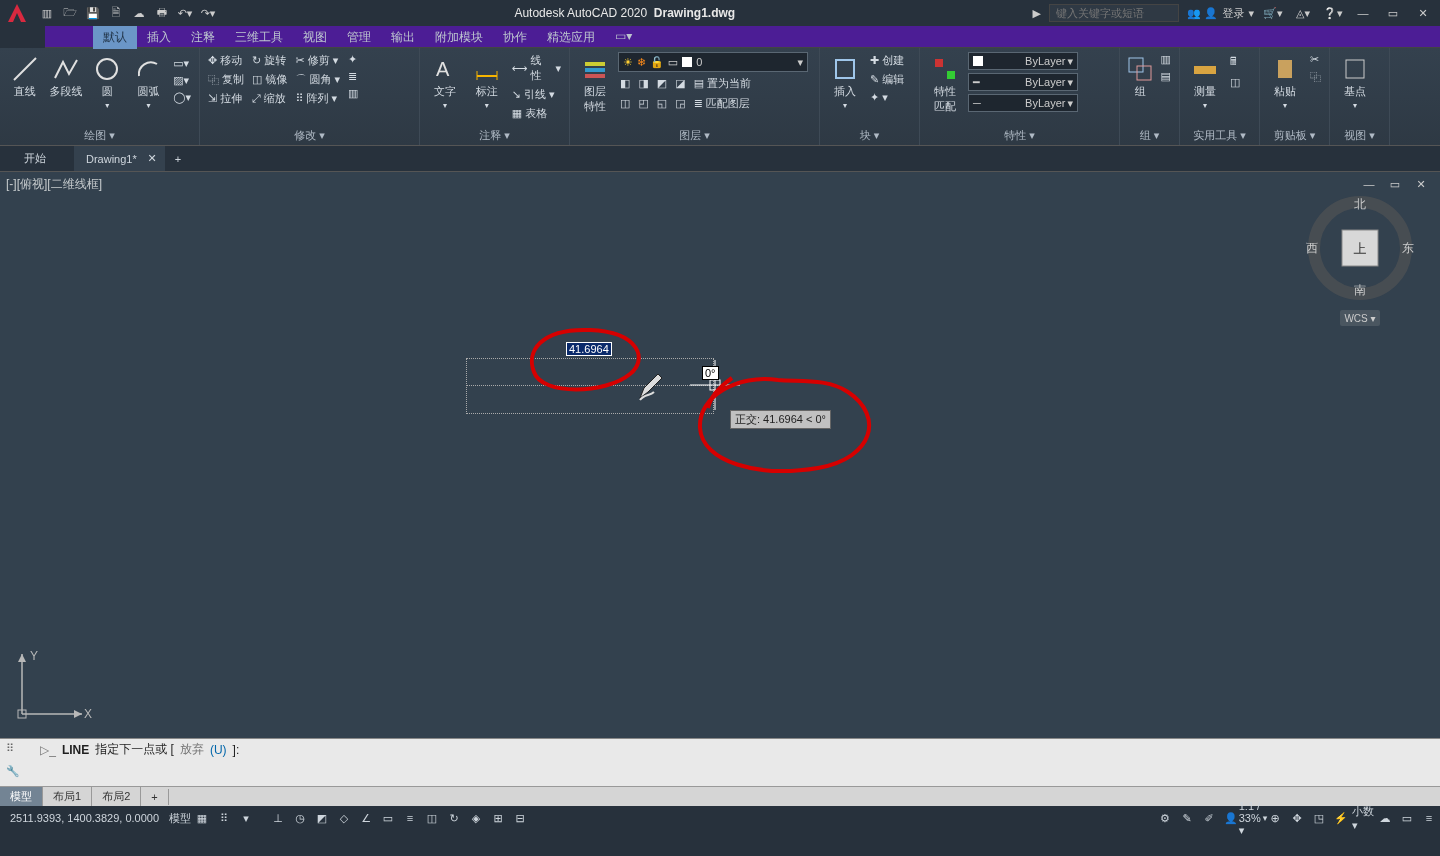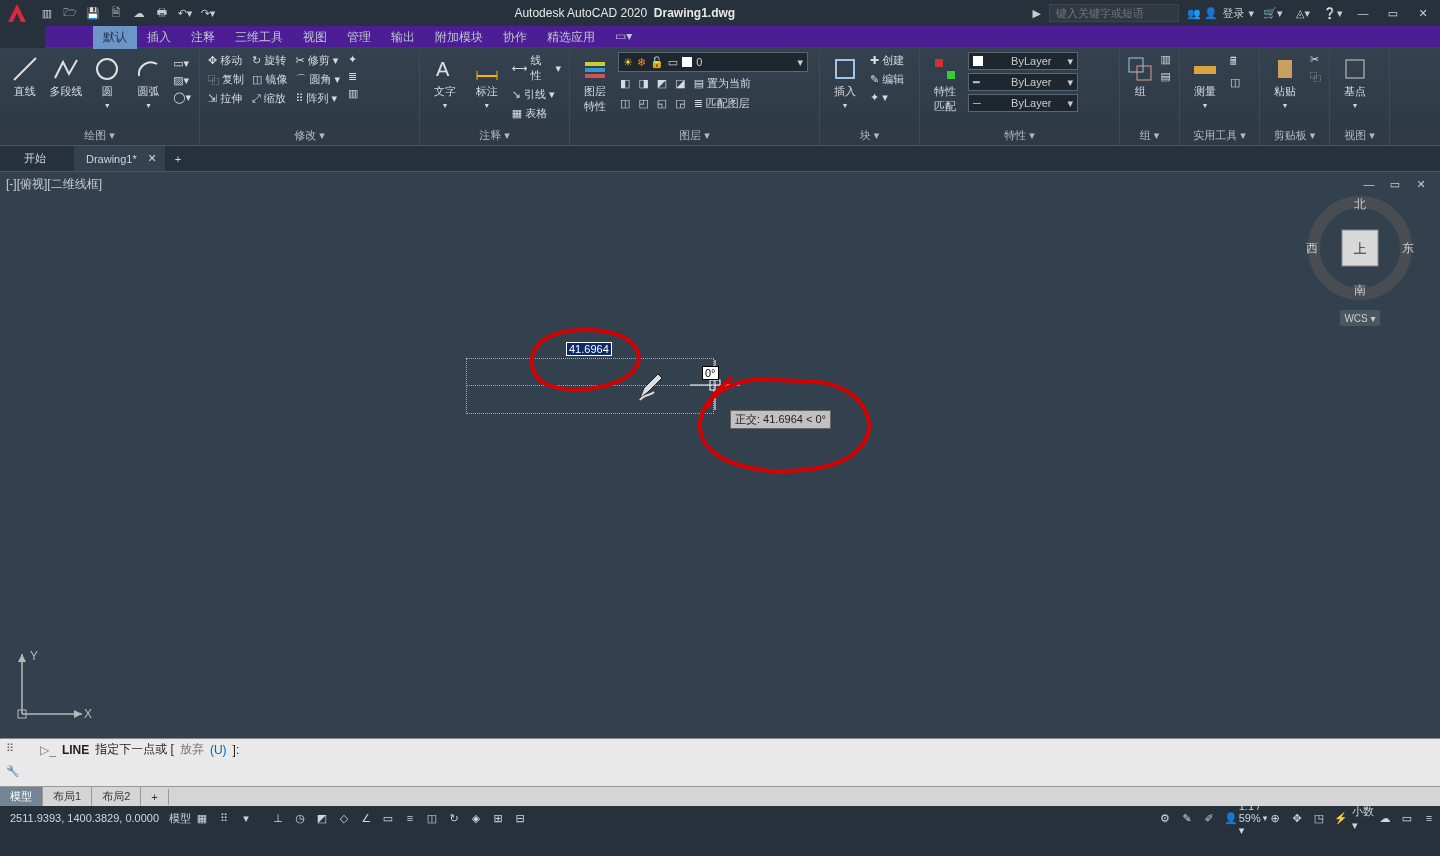--- a/index.html
+++ b/index.html
@@ -42,21 +42,21 @@
     border-bottom:1px solid #555;
   }
   .panel { border-right:1px solid #3e4a56; padding:4px 6px 2px 6px; display:flex; flex-direction:column; }
   .panel-body { flex:1; display:flex; align-items:start; gap:4px; }
   .panel-title { text-align:center; color:#b0bac5; font-size:11px; padding-top:2px; }
   .bigbtn { display:flex; flex-direction:column; align-items:center; justify-content:start; gap:2px; width:38px; padding-top:4px; color:#d4dbe2; }
   .bigbtn .ico { width:26px;height:26px; }
   .smbtn { display:flex; align-items:center; gap:3px; color:#d4dbe2; padding:1px 2px; font-size:11px; }
   .col { display:flex; flex-direction:column; gap:2px; }
   .layer-combo { background:#1e262f; border:1px solid #5a6773; height:20px; width:190px; display:flex;align-items:center;padding:0 4px;color:#ccc; gap:4px;}
-  .prop-combo { background:#1e262f; border:1px solid #5a6773; height:18px; width:110px; display:flex;align-items:center;padding:0 4px;color:#ccc; justify-content:flex-end; gap:16px;}
+  .prop-combo { background:#1e262f; border:1px solid #5a6773; height:18px; width:110px; display:flex;align-items:center;padding:0 4px;color:#ccc; justify-content:flex-end; gap:2px;}
   .doctabs { background:#27313c; height:26px; display:flex; align-items:stretch; border-bottom:1px solid #555;padding-left:12px; }
   .doctab { padding:4px 28px 4px 12px; color:#cfd6dd; position:relative; display:flex;align-items:center; }
   .doctab.active { background:#34414e;text-align:right; }
   .doctab .close { position:absolute; right:8px; }
   .canvas-wrap { position:relative; height: 566px; background:#33414e; }
   .canvas { position:absolute; inset:0; }
   .viewlabel { position:absolute; left:6px; top:4px; color:#c7ccce; font-size:12px;}
   .viewcube {
     position:absolute; right:20px; top:18px; width:120px; height:140px;
     display:flex; align-items:center; justify-content:center;
@@ -474,21 +474,21 @@
   <span class="sbtn">◫</span>
   <span class="sbtn">↻</span>
   <span class="sbtn">◈</span>
   <span class="sbtn">⊞</span>
   <span class="sbtn">⊟</span>
   <span style="flex:1"></span>
   <span class="sbtn">⚙</span>
   <span class="sbtn">✎</span>
   <span class="sbtn">✐</span>
   <span class="sbtn">👤</span>
-  <span class="sbtn dropdown-arrow">1:1 / 59% ▾</span>
+  <span class="sbtn dropdown-arrow">1:1 / 33% ▾</span>
   <span class="sbtn">⊕</span>
   <span class="sbtn">✥</span>
   <span class="sbtn">◳</span>
   <span class="sbtn">⚡</span>
   <span class="sbtn">小数 ▾</span>
   <span class="sbtn">☁</span>
   <span class="sbtn">▭</span>
   <span class="sbtn">≡</span>
 </div>
 

